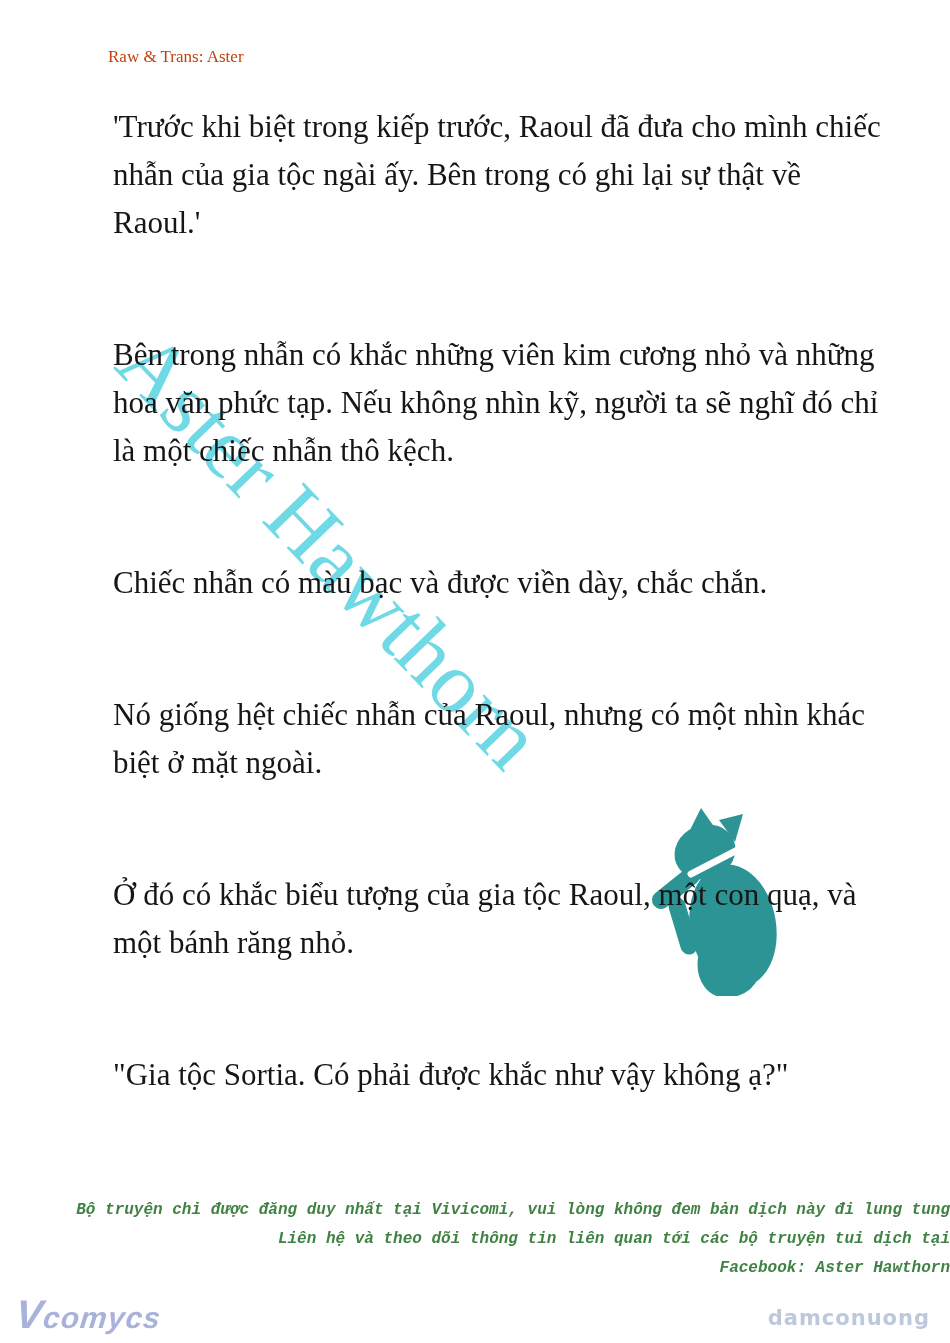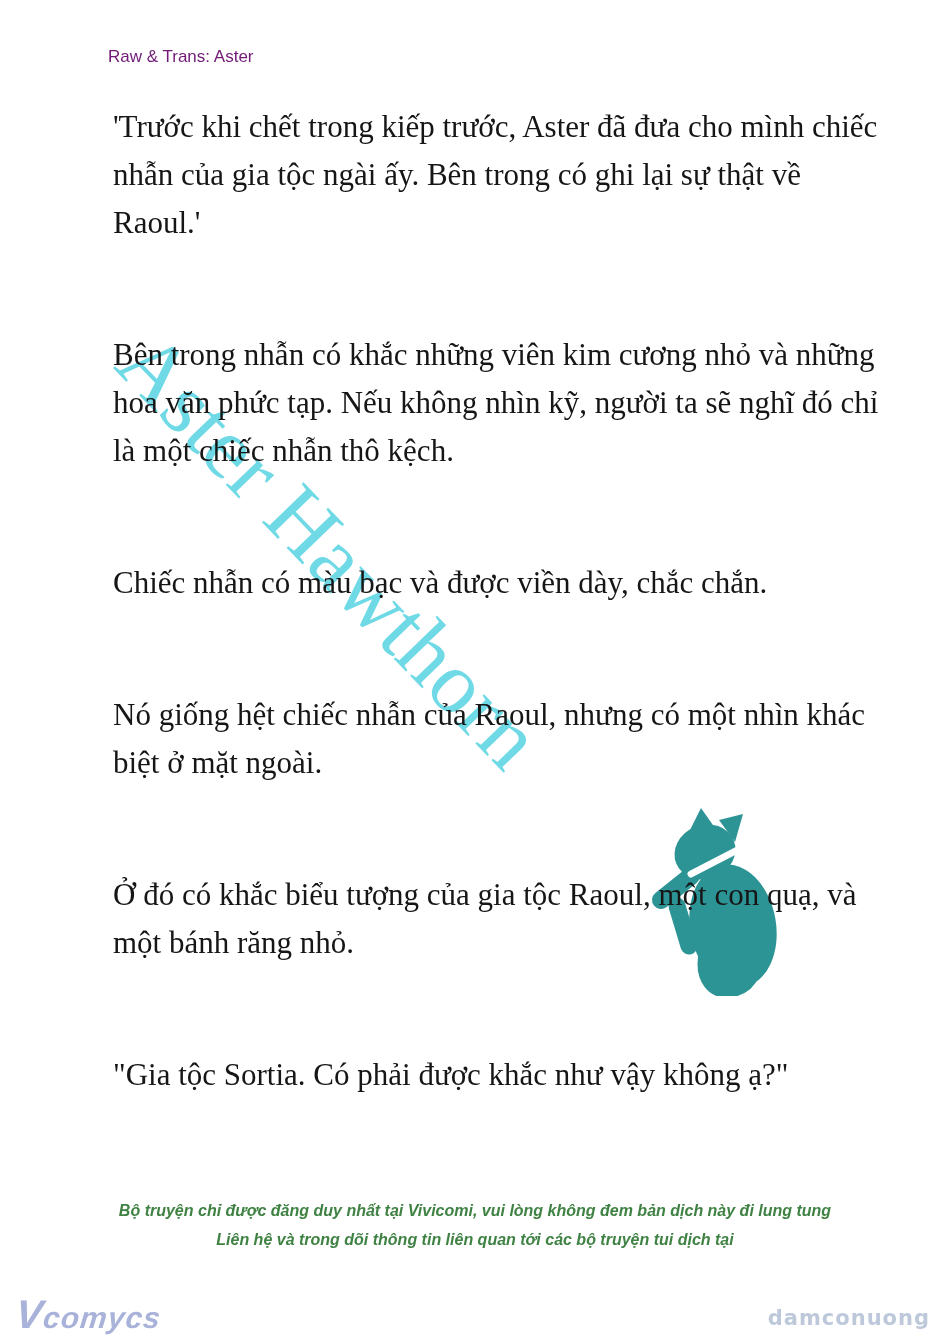--- a/index.html
+++ b/index.html
@@ -31,23 +31,23 @@
     top: 806px;
     width: 132px;
     height: 190px;
     z-index: 1;
   }
   .credit-header {
     position: absolute;
     left: 108px;
     top: 47px;
     z-index: 2;
-    font-family: Liberation Sans, sans-serif;
+    font-family: Liberation Serif, serif;
     font-size: 17px;
-    color: #701a75;
+    color: #c2410c;
   }
   .content {
     position: absolute;
     left: 113px;
     top: 103px;
     width: 800px;
     z-index: 2;
   }
   .content p {
     margin: 0 0 84px 0;
@@ -56,22 +56,22 @@
     color: var(--body-text, #161616);
     white-space: pre-line;
     text-align: left;
   }
   .footer {
     position: absolute;
     left: 0;
     top: 1196px;
     width: 100%;
     z-index: 2;
-    text-align: center;
-    font-family: Liberation Sans, sans-serif;
+    text-align: right;
+    font-family: Liberation Mono, monospace;
     font-weight: bold;
     font-style: italic;
     color: var(--footer-green, #3f8243);
   }
   .footer .f-line { font-size: 16px; line-height: 29px; }
   .logo-left {
     position: absolute;
     left: 16px;
     top: 1292px;
     z-index: 2;
@@ -114,36 +114,37 @@
     </g>
     <line x1="46" y1="70" x2="16" y2="94" stroke="#2d9496" stroke-width="18" stroke-linecap="round"></line>
     <line x1="32" y1="100" x2="44" y2="140" stroke="#2d9496" stroke-width="17" stroke-linecap="round"></line>
     <path d="M62,146 C56,172 70,188 88,183 C107,178 113,159 101,149" fill="none" stroke="#2d9496" stroke-width="16" stroke-linecap="round"></path>
     <line x1="46" y1="68" x2="104" y2="38" stroke="#ffffff" stroke-width="7" stroke-linecap="round"></line>
   </svg>
 
   <div class="credit-header">Raw &amp; Trans: Aster</div>
 
   <div class="content">
-    <p>'Trước khi chết trong kiếp trước, Aster đã đưa cho mình chiếc
+    <p>'Trước khi biệt trong kiếp trước, Raoul đã đưa cho mình chiếc
 nhẫn của gia tộc ngài ấy. Bên trong có ghi lại sự thật về
 Raoul.'</p>
     <p>Bên trong nhẫn có khắc những viên kim cương nhỏ và những
 hoa văn phức tạp. Nếu không nhìn kỹ, người ta sẽ nghĩ đó chỉ
 là một chiếc nhẫn thô kệch.</p>
     <p>Chiếc nhẫn có màu bạc và được viền dày, chắc chắn.</p>
     <p>Nó giống hệt chiếc nhẫn của Raoul, nhưng có một nhìn khác
 biệt ở mặt ngoài.</p>
     <p>Ở đó có khắc biểu tượng của gia tộc Raoul, một con quạ, và
 một bánh răng nhỏ.</p>
     <p>"Gia tộc Sortia. Có phải được khắc như vậy không ạ?"</p>
   </div>
 
   <div class="footer">
     <div class="f-line">Bộ truyện chỉ được đăng duy nhất tại Vivicomi, vui lòng không đem bản dịch này đi lung tung</div>
-    <div class="f-line">Liên hệ và trong dõi thông tin liên quan tới các bộ truyện tui dịch tại</div>
+    <div class="f-line">Liên hệ và theo dõi thông tin liên quan tới các bộ truyện tui dịch tại</div>
+    <div class="f-line">Facebook: Aster Hawthorn</div>
   </div>
 
   <div class="logo-left">Vcomycs</div>
 
   <div class="logo-right">damconuong</div>
 
 </div>
 
 </body></html>

